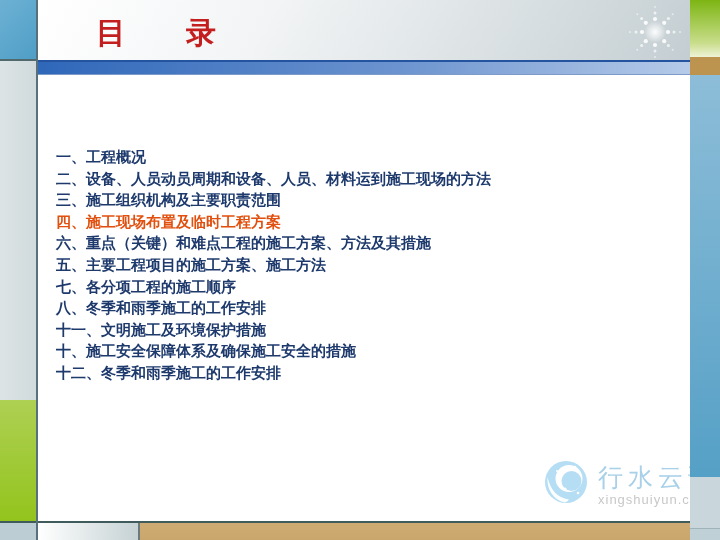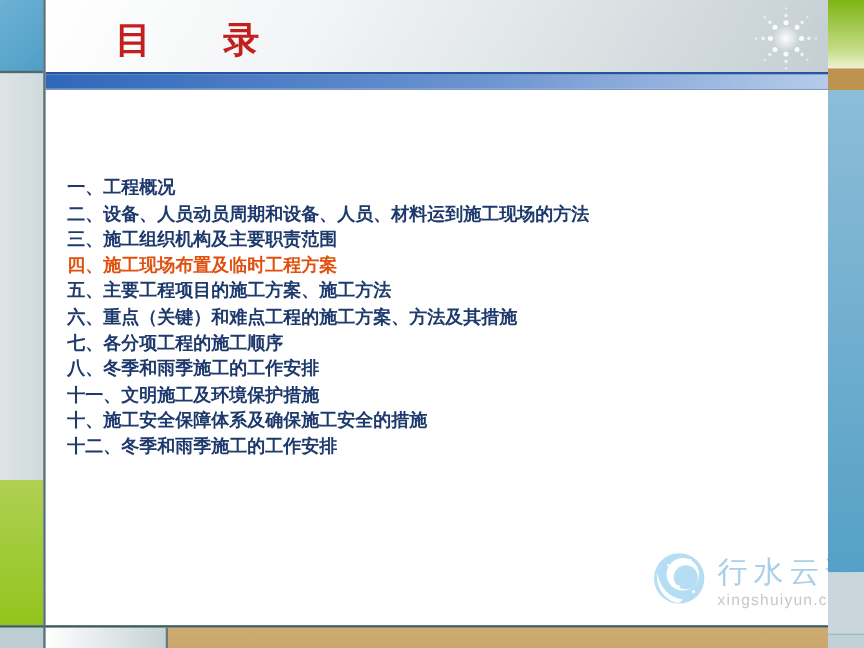--- a/index.html
+++ b/index.html
@@ -115,22 +115,22 @@
     </svg>
   </div>
 
   <div class="bar-blue"></div>
 
   <div class="toc-list">
       <div class="toc-item">一、工程概况</div>
       <div class="toc-item">二、设备、人员动员周期和设备、人员、材料运到施工现场的方法</div>
       <div class="toc-item">三、施工组织机构及主要职责范围</div>
       <div class="toc-item highlight">四、施工现场布置及临时工程方案</div>
+      <div class="toc-item">六、重点（关键）和难点工程的施工方案、方法及其措施</div>
       <div class="toc-item">五、主要工程项目的施工方案、施工方法</div>
-      <div class="toc-item">六、重点（关键）和难点工程的施工方案、方法及其措施</div>
       <div class="toc-item">七、各分项工程的施工顺序</div>
       <div class="toc-item">八、冬季和雨季施工的工作安排</div>
       <div class="toc-item">十一、文明施工及环境保护措施</div>
       <div class="toc-item">十、施工安全保障体系及确保施工安全的措施</div>
       <div class="toc-item">十二、冬季和雨季施工的工作安排</div>
     </div>
 
   <div class="watermark">
     <div class="wm-logo">
       <svg width="44" height="44" viewBox="0 0 44 44">

